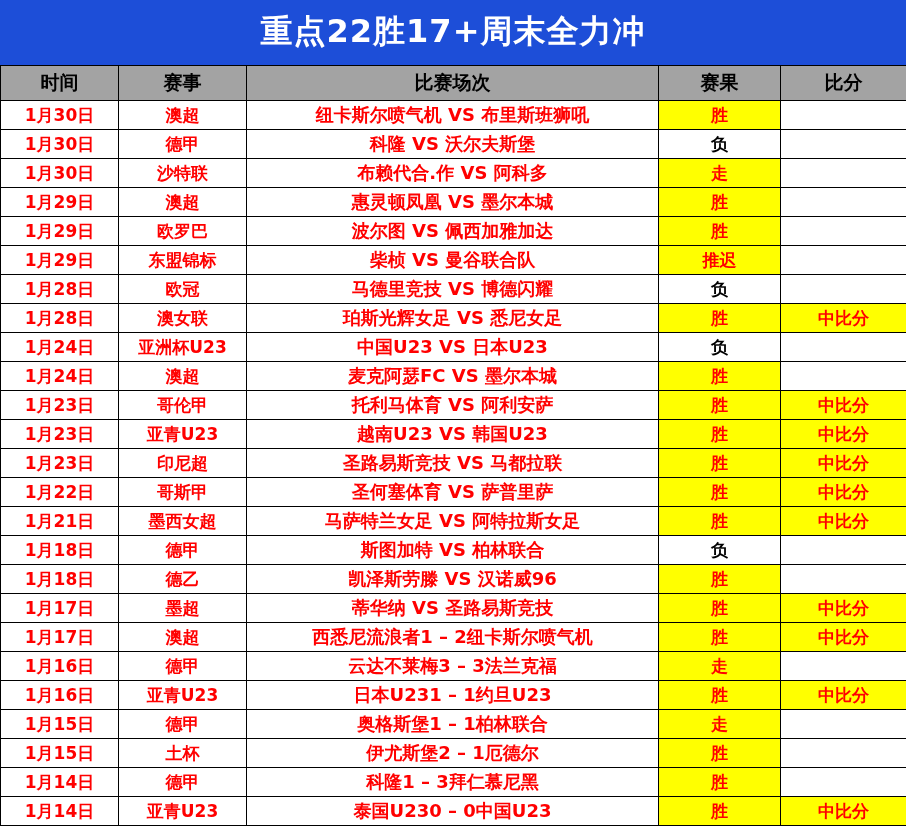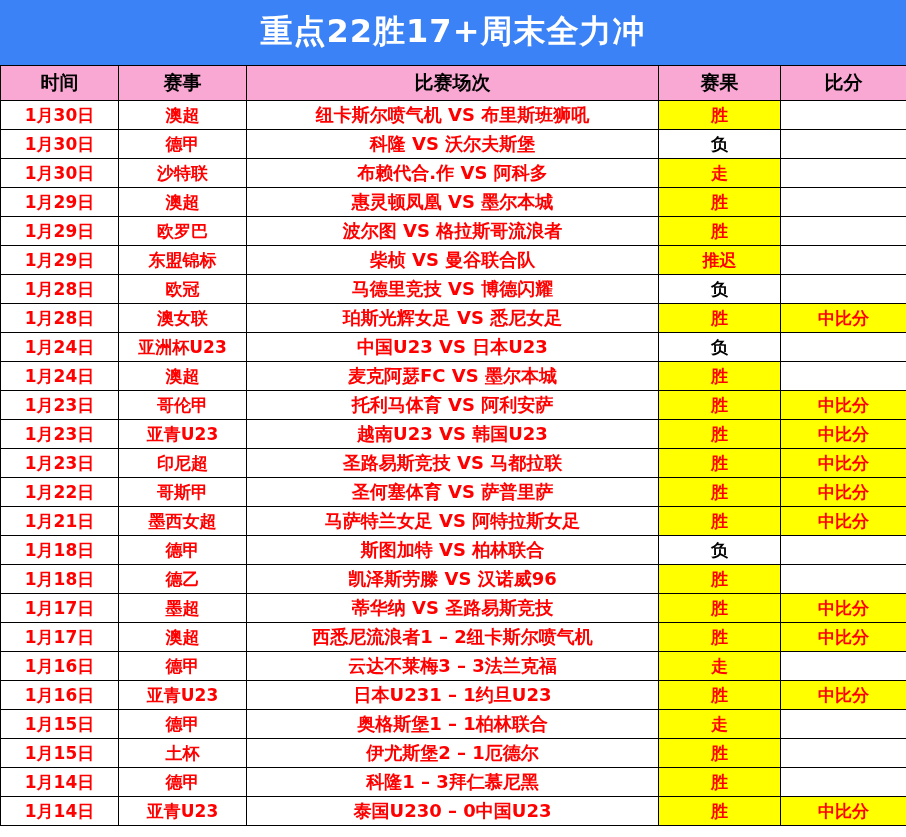--- a/index.html
+++ b/index.html
@@ -10,21 +10,21 @@
   body {
     width: 906px;
     font-family: "DejaVu Sans", "Liberation Sans", sans-serif;
   }
   #sheet {
     width: 906px;
     box-sizing: border-box;
     background: #ffffff;
   }
   .title-bar {
-    background: #3b82f6;
+    background: #1d4ed8;
     color: #ffffff;
     text-align: center;
     font-size: 32px;
     font-weight: bold;
     letter-spacing: 1px;
     padding: 14px 0 16px 0;
     line-height: 1.1;
   }
   table {
     border-collapse: collapse;
@@ -36,21 +36,21 @@
     height: 28px;
     padding: 0 2px;
     text-align: center;
     vertical-align: middle;
     font-size: 17px;
     font-weight: bold;
     white-space: nowrap;
     overflow: hidden;
   }
   thead th {
-    background: #f9a8d4;
+    background: #a3a3a3;
     color: #000000;
     font-size: 19px;
     height: 34px;
   }
   col.c-time  { width: 118px; }
   col.c-comp  { width: 128px; }
   col.c-match { width: 412px; }
   col.c-res   { width: 122px; }
   col.c-score { width: 126px; }
 
@@ -129,21 +129,21 @@
         <tr>
           <td class="time">1月29日</td>
           <td class="comp">澳超</td>
           <td class="match">惠灵顿凤凰  VS  墨尔本城</td>
           <td class="res hl">胜</td>
           <td class="score empty"></td>
         </tr>
         <tr>
           <td class="time">1月29日</td>
           <td class="comp">欧罗巴</td>
-          <td class="match">波尔图  VS  格拉斯哥流浪者</td>
+          <td class="match">波尔图  VS  佩西加雅加达</td>
           <td class="res hl">胜</td>
           <td class="score empty"></td>
         </tr>
         <tr>
           <td class="time">1月29日</td>
           <td class="comp">东盟锦标</td>
           <td class="match">柴桢  VS  曼谷联合队</td>
           <td class="res hl">推迟</td>
           <td class="score empty"></td>
         </tr>

